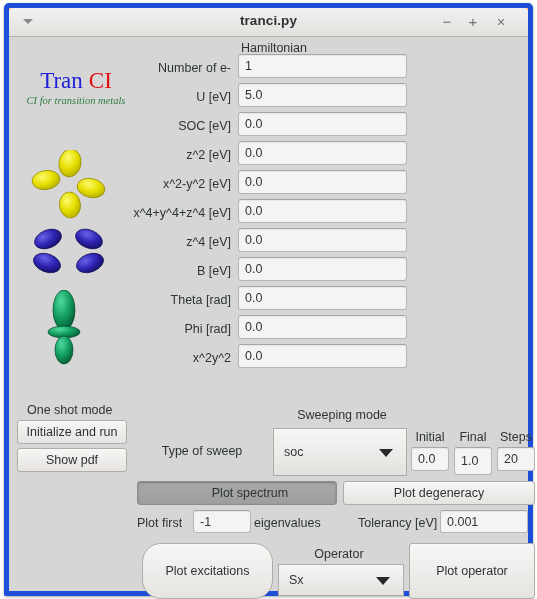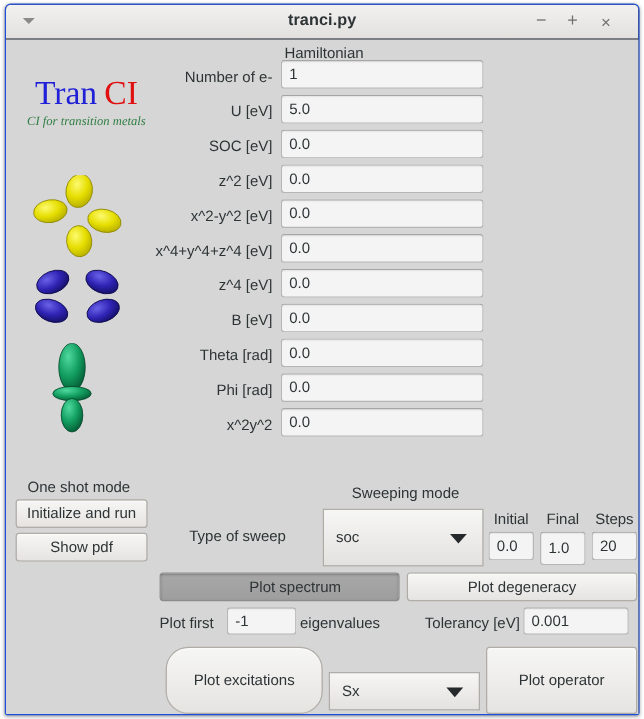--- a/index.html
+++ b/index.html
@@ -12,22 +12,22 @@
     height: 599px;
     overflow: hidden;
     font-family: "Liberation Sans", sans-serif;
   }
 
   
   #window {
     position: absolute;
     left: 4px; top: 3px;
     width: 529px; height: 593px;
-    background: #0f172a;
-    border: 1px solid #1d4ed8;
+    background: #fdba74;
+    border: 5px solid #1d4ed8;
     border-radius: 5px 5px 2px 2px;
     box-shadow: 0 1px 3px rgba(0,0,0,.35);
     box-sizing: border-box;
   }
 
   
   #titlebar {
     position: absolute;
     left: 0; top: 0;
     width: 100%; height: 29px;
@@ -76,21 +76,21 @@
   }
 
   
   #logo-block {
     position: absolute;
     left: 8px; top: 32px;
     width: 118px;
   }
   #logo-title {
     font-family: "Liberation Serif", serif;
-    font-size: 28px;
+    font-size: 23px;
     text-align: center;
     line-height: 1;
     white-space: nowrap;
   }
   #logo-tran { color: #2020d8; }
   #logo-ci   { color: #e01010; margin-left: 6px; }
   #logo-sub {
     font-family: "Liberation Serif", serif;
     font-style: italic;
     font-size: 10.5px;
@@ -308,20 +308,21 @@
 
     <div class="lbl" style="left:128px; top:479px;">Plot first</div>
     <div class="entry" style="left:184px; top:473px; width:58px; height:23px;">-1</div>
     <div class="lbl" style="left:245px; top:479px;">eigenvalues</div>
 
     <div class="lbl" style="left:349px; top:479px;">Tolerancy [eV]</div>
     <div class="entry" style="left:431px; top:473px; width:88px; height:23px;">0.001</div>
 
     <div class="btn" style="left:133px; top:506px; width:131px; height:56px;border-radius:19px;">Plot excitations</div>
 
+    <div class="lbl lbl-c" style="left:264px; top:510px; width:132px;">Operator</div>
     <div class="combo" style="left:269px; top:527px; width:126px; height:32px;">
       <span>Sx</span>
       <span class="combo-arrow"></span>
     </div>
 
     <div class="btn" style="left:400px; top:506px; width:126px; height:56px;">Plot operator</div>
 
   </div>
 </div>
 

